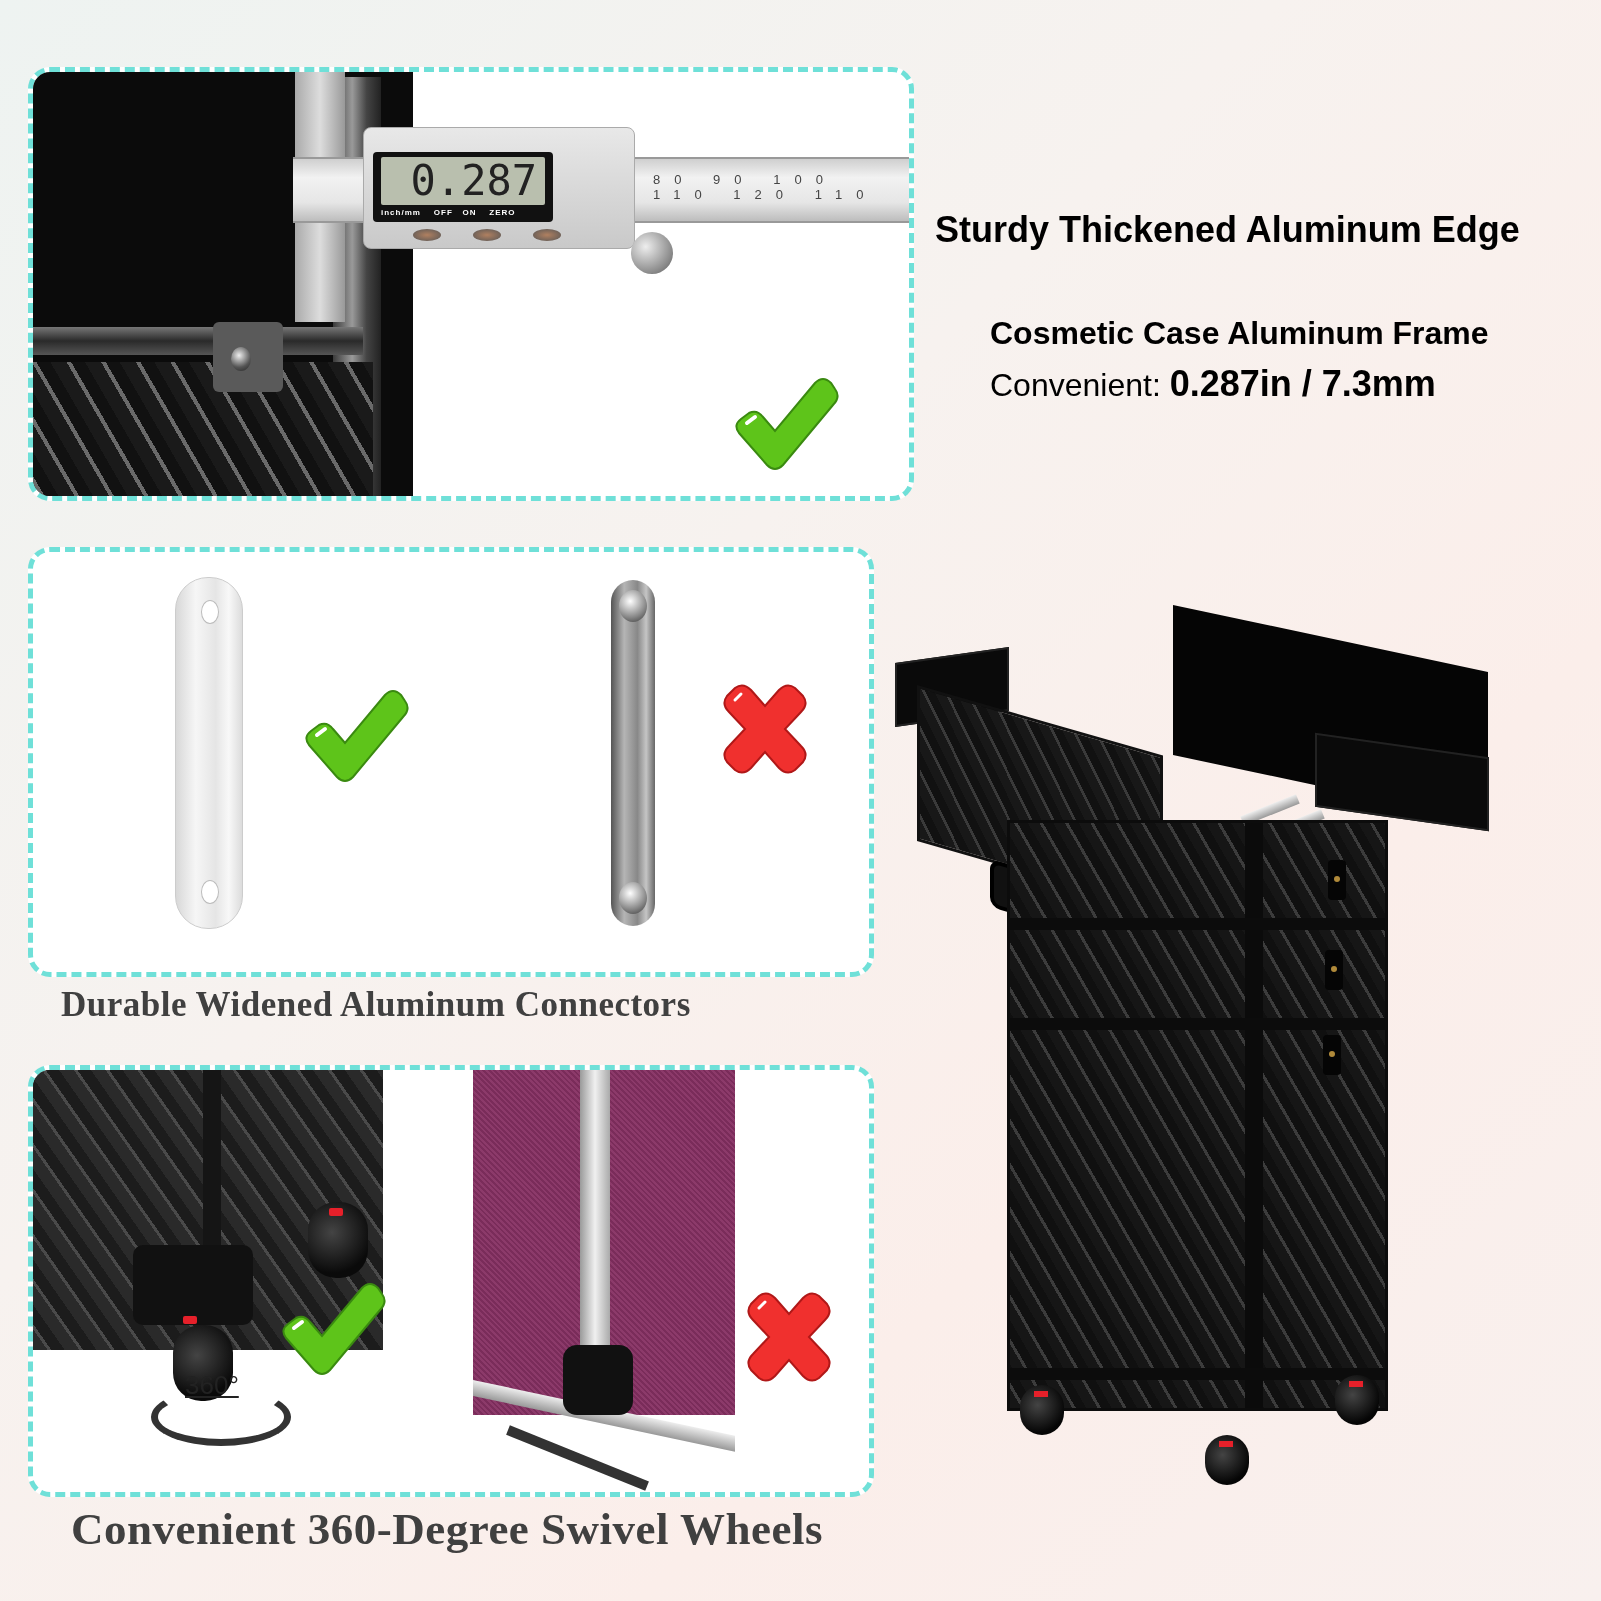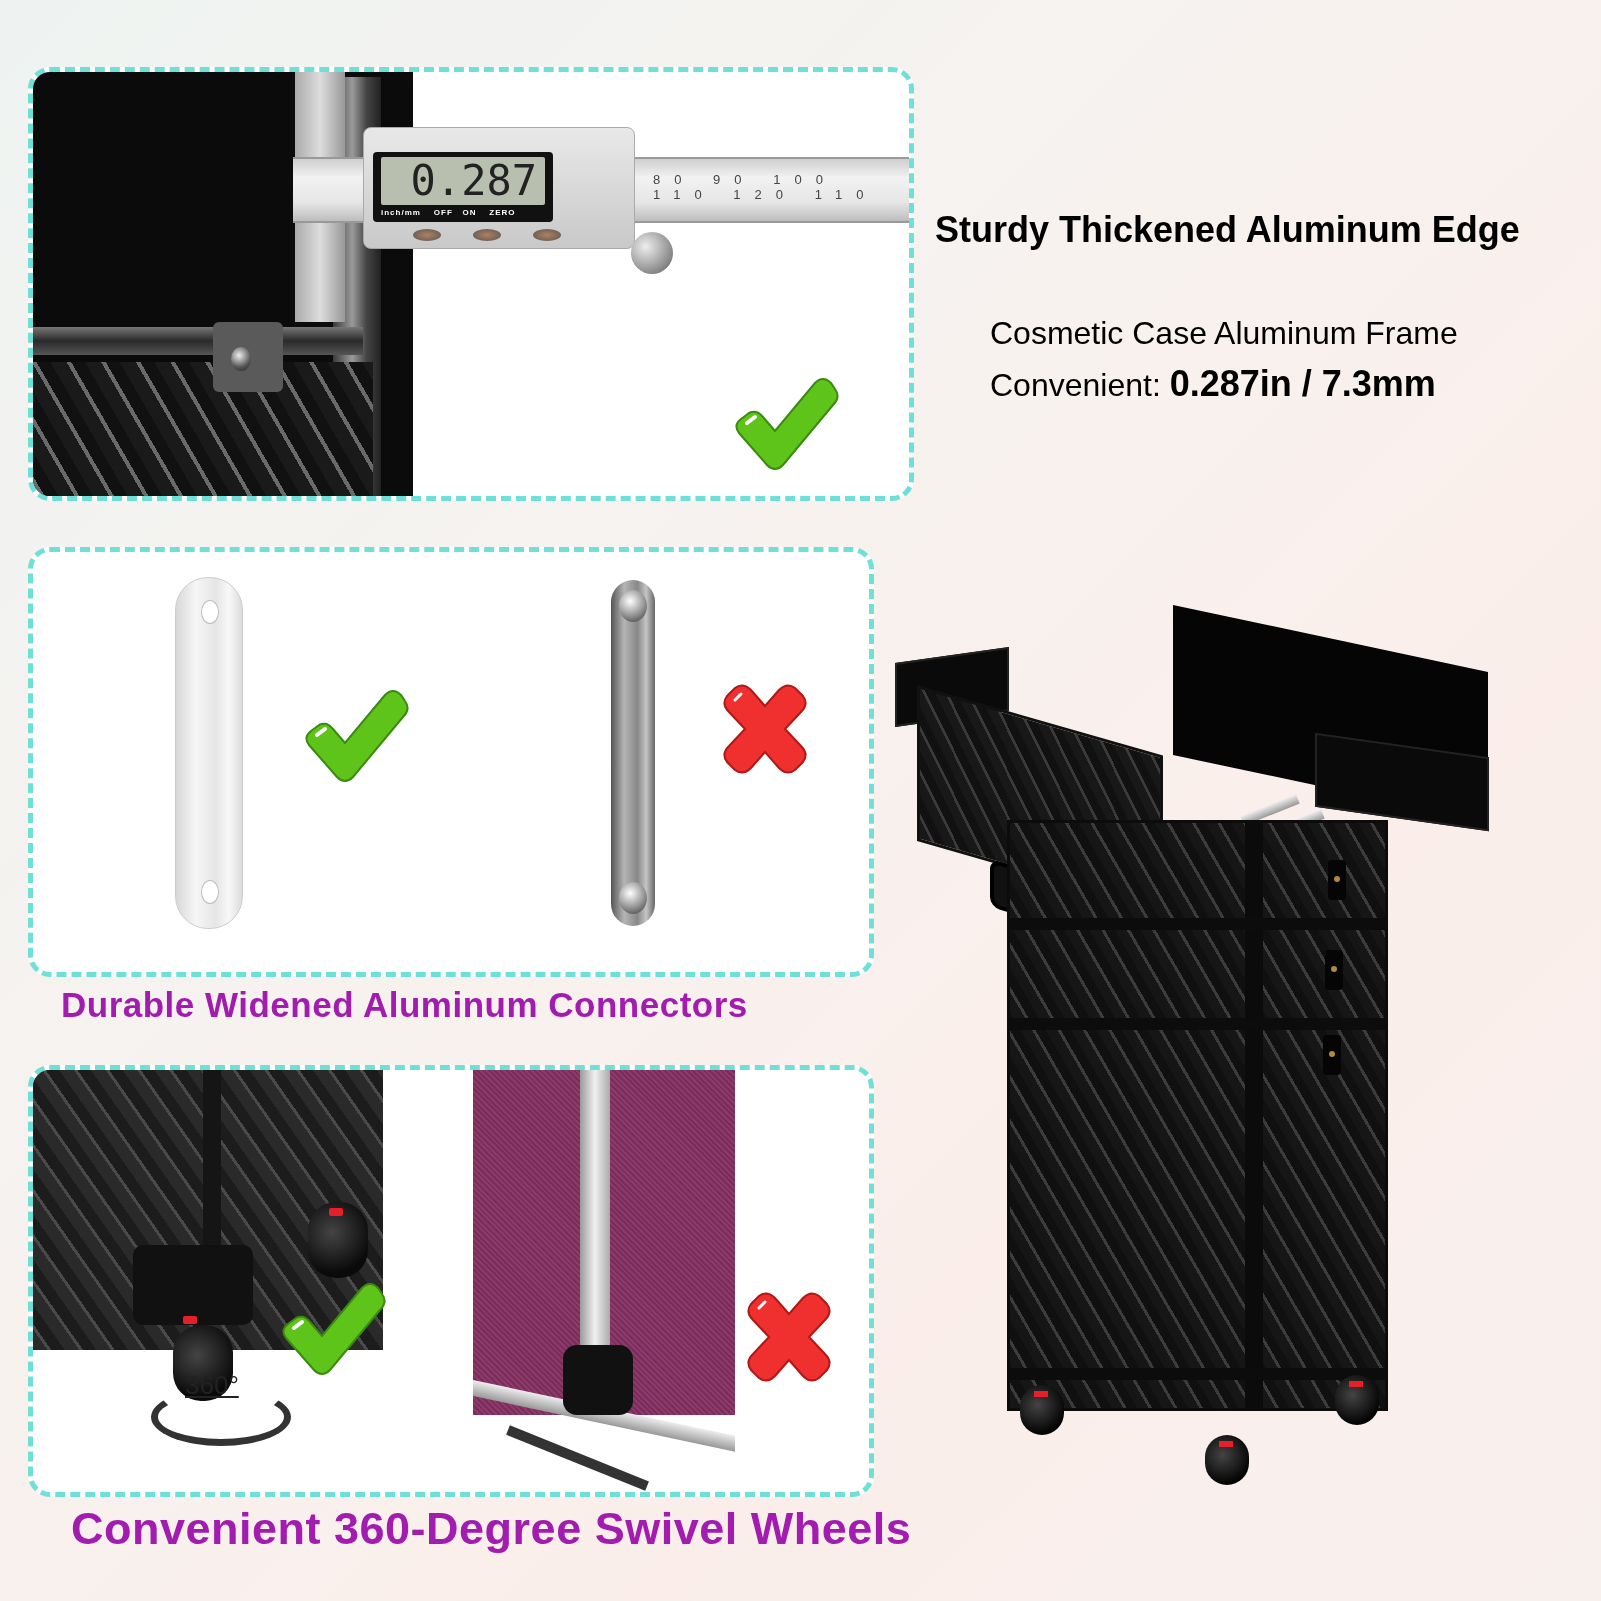--- a/index.html
+++ b/index.html
@@ -9,27 +9,27 @@
     background:linear-gradient(135deg,#eef3f1 0%,#f7f2ef 40%,#fbeeea 70%,#f8f0ee 100%);
   }
   .panel{
     position:absolute;background:#ffffff;border:5px dashed #6fe0d8;border-radius:22px;
     overflow:hidden;box-sizing:border-box;
   }
   #p1{left:28px;top:67px;width:886px;height:434px;}
   #p2{left:28px;top:547px;width:846px;height:430px;}
   #p3{left:28px;top:1065px;width:846px;height:432px;}
 
-  .caption{position:absolute;font-weight:bold;color:#a21caf;letter-spacing:0.5px;white-space:nowrap;}
+  .caption{position:absolute;font-weight:bold;color:#404040;letter-spacing:0.5px;white-space:nowrap;font-family:Liberation Serif, serif;}
   #cap2{left:61px;top:985px;font-size:35px;}
   #cap3{left:71px;top:1503px;font-size:45px;}
 
   .headline{position:absolute;left:935px;top:209px;font-size:36px;font-weight:bold;color:#000;white-space:nowrap;}
   .spec{position:absolute;left:990px;font-size:32px;color:#000;white-space:nowrap;}
-  #spec1{top:315px;}
+  #spec1{top:315px;font-weight:bold;}
   #spec2{top:363px;}
   #spec2 b{font-size:36px;}
 
   
   .case-edge{position:absolute;left:0;top:0;width:380px;height:434px;background:#0b0b0b;}
   .case-edge .rail{position:absolute;left:0;top:255px;width:330px;height:28px;background:linear-gradient(#777,#2a2a2a 50%,#555);}
   .case-edge .texture{position:absolute;left:0;top:290px;width:340px;height:150px;
     background:repeating-linear-gradient(60deg,#1a1a1a 0 14px,#6a6a6a 14px 18px,#111 18px 30px),
                repeating-linear-gradient(-60deg,transparent 0 14px,rgba(150,150,150,.35) 14px 18px,transparent 18px 30px);}
   .case-edge .corner{position:absolute;left:300px;top:5px;width:48px;height:429px;background:linear-gradient(90deg,#3a3a3a,#9a9a9a 40%,#444 70%,#222);}

